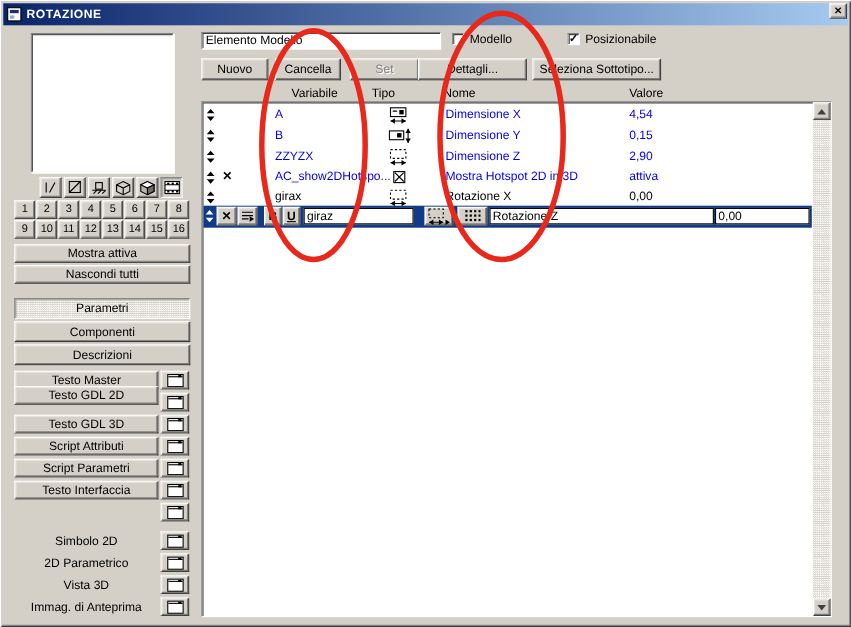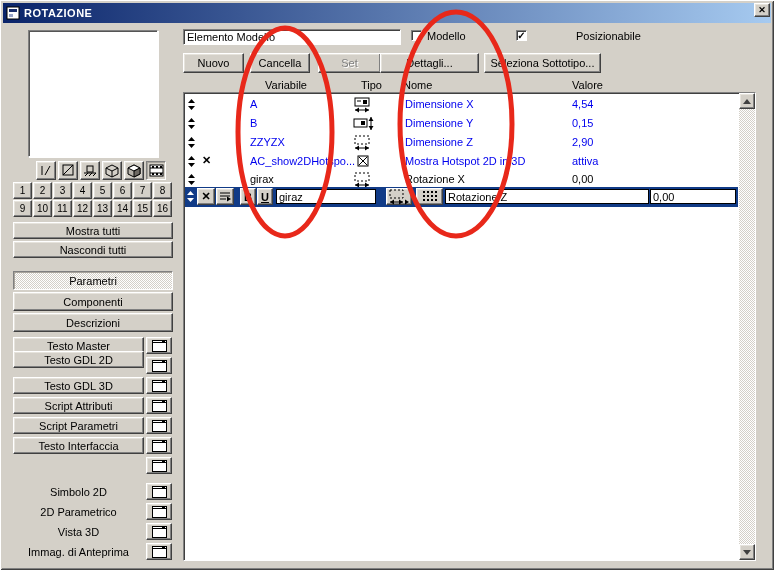--- a/index.html
+++ b/index.html
@@ -157,21 +157,21 @@
     <div class="num-btn raised btn">9</div>
     <div class="num-btn raised btn">10</div>
     <div class="num-btn raised btn">11</div>
     <div class="num-btn raised btn">12</div>
     <div class="num-btn raised btn">13</div>
     <div class="num-btn raised btn">14</div>
     <div class="num-btn raised btn">15</div>
     <div class="num-btn raised btn">16</div>
   </div>
 
-  <div class="abs side-btn raised btn" style="top:222px;">Mostra tutti</div>
+  <div class="abs side-btn raised btn" style="top:222px;">Mostra attiva</div>
   <div class="abs side-btn raised btn" style="top:241px;">Nascondi tutti</div>
 
   <div class="abs tab-btn pressed checker btn" style="top:271px;">Parametri</div>
   <div class="abs tab-btn raised btn" style="top:292px;">Componenti</div>
   <div class="abs tab-btn raised btn" style="top:313px;">Descrizioni</div>
 
   <div class="abs script-btn raised btn" style="top:337px;">Testo Master</div>
   <div class="abs win-icon-btn raised btn" style="top:337px;">
       <span class="win-glyph"></span>
     </div>
@@ -214,30 +214,30 @@
   <div class="abs view-label" style="top:543px;">Immag. di Anteprima</div>
   <div class="abs win-icon-btn raised btn" style="top:543px;">
       <span class="win-glyph"></span>
     </div>
 
   <input class="abs field" style="left: 183px; top: 29px; width: 218px; height: 16px;" readonly="" value="Elemento Modello">
 
   <div class="abs checkbox" style="left:411px; top:30px;"></div>
   <div class="abs cb-label" style="left:427px;">Modello</div>
   <div class="abs checkbox" style="left:516px; top:30px;">✓</div>
-  <div class="abs cb-label" style="left:532px;margin-left:44px;">Posizionabile</div>
+  <div class="abs cb-label" style="left:532px;">Posizionabile</div>
 
   <div class="abs raised btn" style="left:183px; top:53px; width:61px; height:20px;">Nuovo</div>
   <div class="abs raised btn" style="left:250px; top:53px; width:60px; height:20px;">Cancella</div>
   <div class="abs raised btn disabled" style="left:318px; top:53px; width:63px; height:20px;">Set</div>
   <div class="abs raised btn" style="left:380px; top:53px; width:99px; height:20px;">Dettagli...</div>
   <div class="abs raised btn" style="left:484px; top:53px; width:117px; height:20px;">Seleziona Sottotipo...</div>
 
   <div class="abs col-head" style="left:246px; width:80px; text-align:center;">Variabile</div>
-  <div class="abs col-head" style="left:338px; width:44px; text-align:right;">Tipo</div>
+  <div class="abs col-head" style="left:338px; width:44px; text-align:left;">Tipo</div>
   <div class="abs col-head" style="left:403px;">Nome</div>
   <div class="abs col-head" style="left:572px;">Valore</div>
 
   <div class="abs grid-area sunken"></div>
 
   <div class="row" style="left:185px; top:96px; width:550px;">
     <span class="cell" style="left:2px;">
         <svg width="9" height="13">
           <path d="M4.5 1 L8 5 H1 Z" fill="#000"></path>
           <path d="M4.5 12 L1 8 H8 Z" fill="#000"></path>

